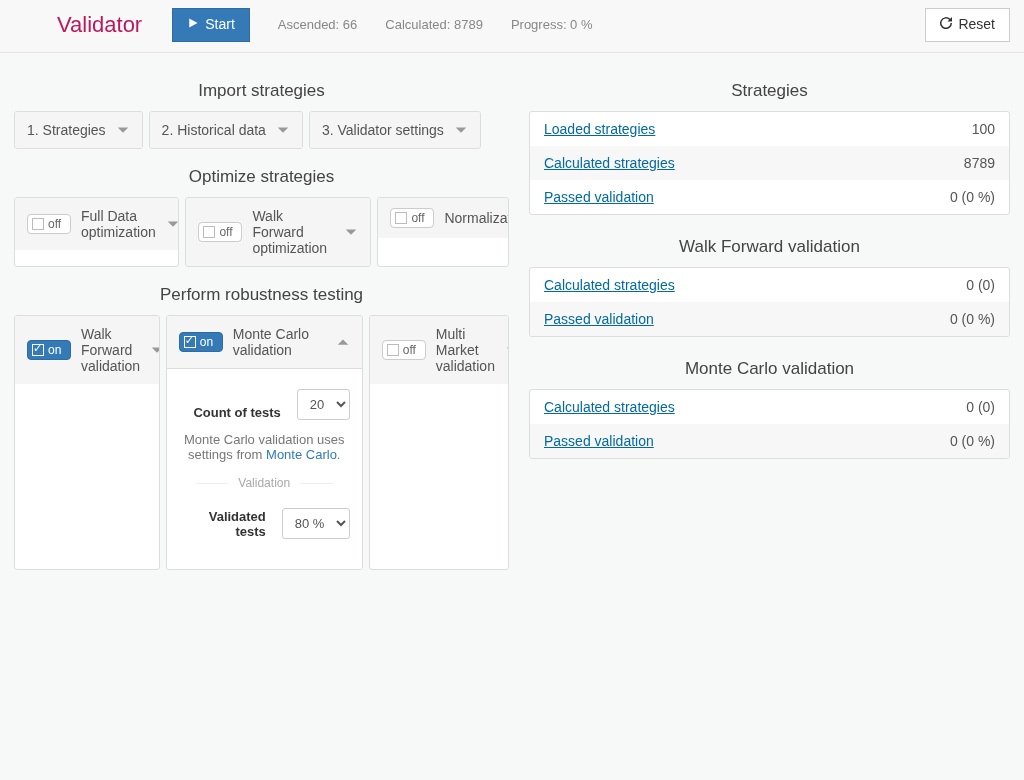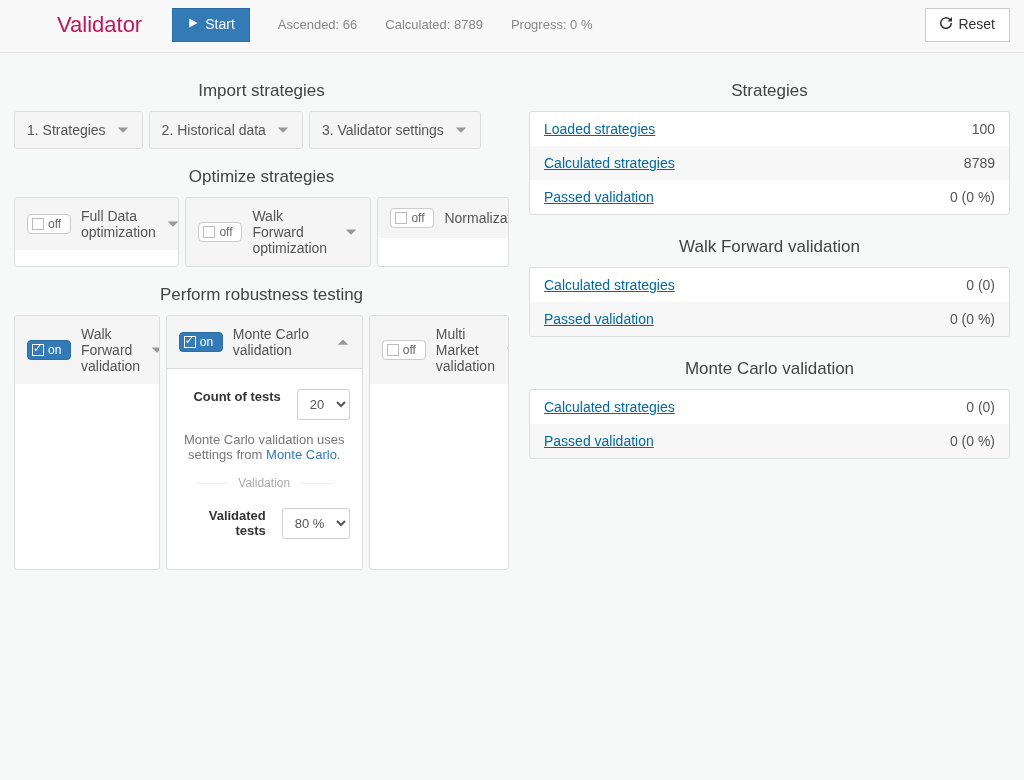--- a/index.html
+++ b/index.html
@@ -133,21 +133,21 @@
   }
   .panel-body {
     border-top: 1px solid #ddd;
     padding: 14px 12px 18px;
     background: #fff;
     font-size: 13px;
     color: #555;
   }
   .form-row {
     display: flex;
-    align-items: flex-start;
+    align-items: flex-end;
     margin: 6px 0 12px;
   }
   .form-row label {
     width: 230px;
     text-align: right;
     padding-right: 16px;
     font-weight: 600;
     color: #333;
   }
   .form-row select {

